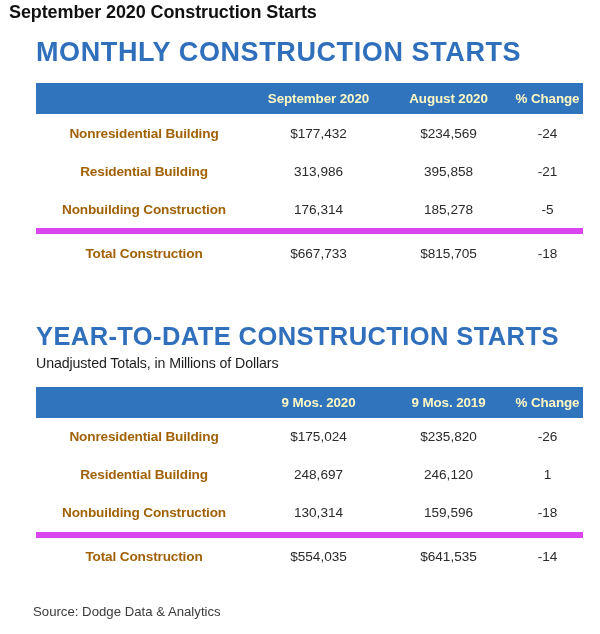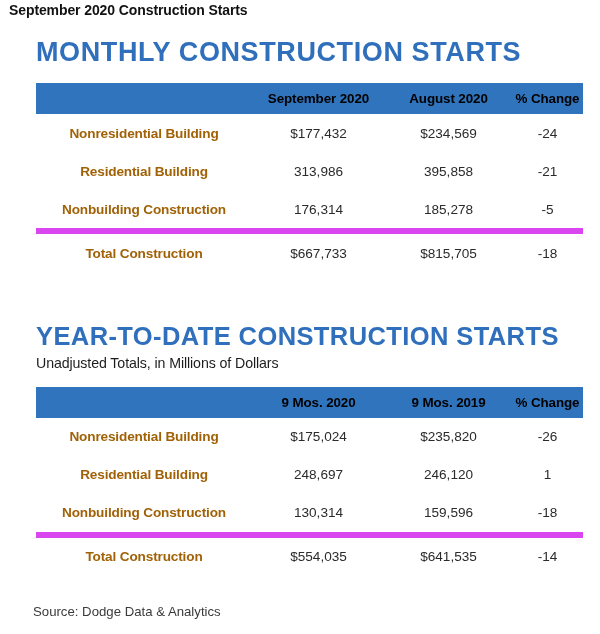--- a/index.html
+++ b/index.html
@@ -13,21 +13,21 @@
     font-family: "Liberation Sans", sans-serif;
     color: #231f20;
     overflow: hidden;
     position: relative;
   }
 
   .page-title {
     position: absolute;
     left: 9px;
     top: 2px;
-    font-size: 14px;
+    font-size: 18px;
     font-weight: bold;
     color: #111111;
     letter-spacing: -0.1px;
   }
 
   .section {
     position: absolute;
     left: 8px;
     width: 600px;
   }
@@ -61,21 +61,21 @@
     border-collapse: collapse;
     table-layout: fixed;
   }
   .table col.c-label { width: 216px; }
   .table col.c-v1    { width: 133px; }
   .table col.c-v2    { width: 127px; }
   .table col.c-pct   { width: 71px; }
 
   .table thead th {
     background: #2f74bd;
-    color: #000000;
+    color: #fef9c3;
     font-size: 13.4px;
     font-weight: bold;
     height: 31px;
     padding: 0;
     vertical-align: middle;
     letter-spacing: -0.1px;
     white-space: nowrap;
   }
   .table thead th.h-label { text-align: left; }
   .table thead th.h-v1,

